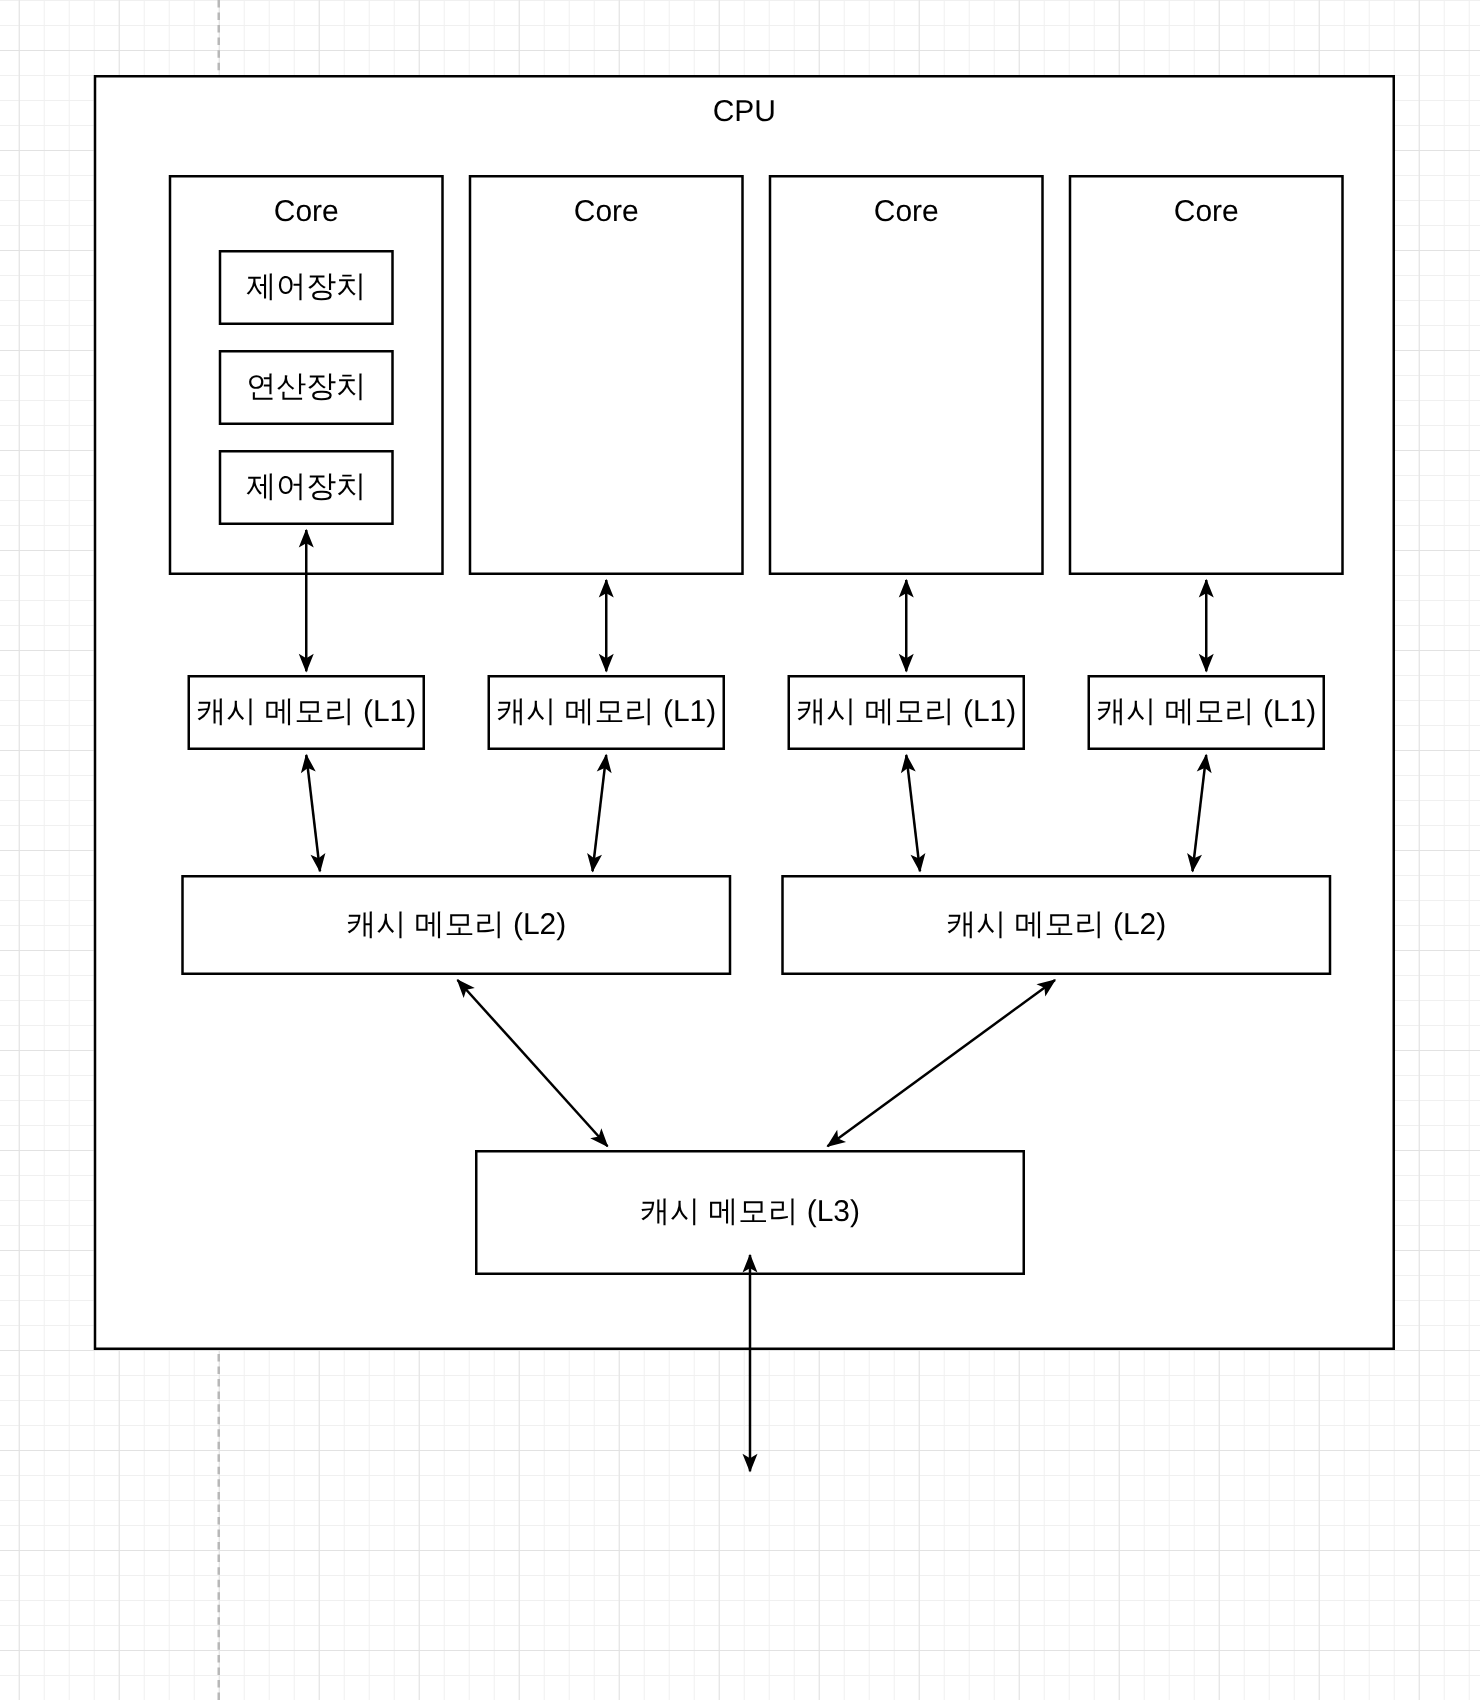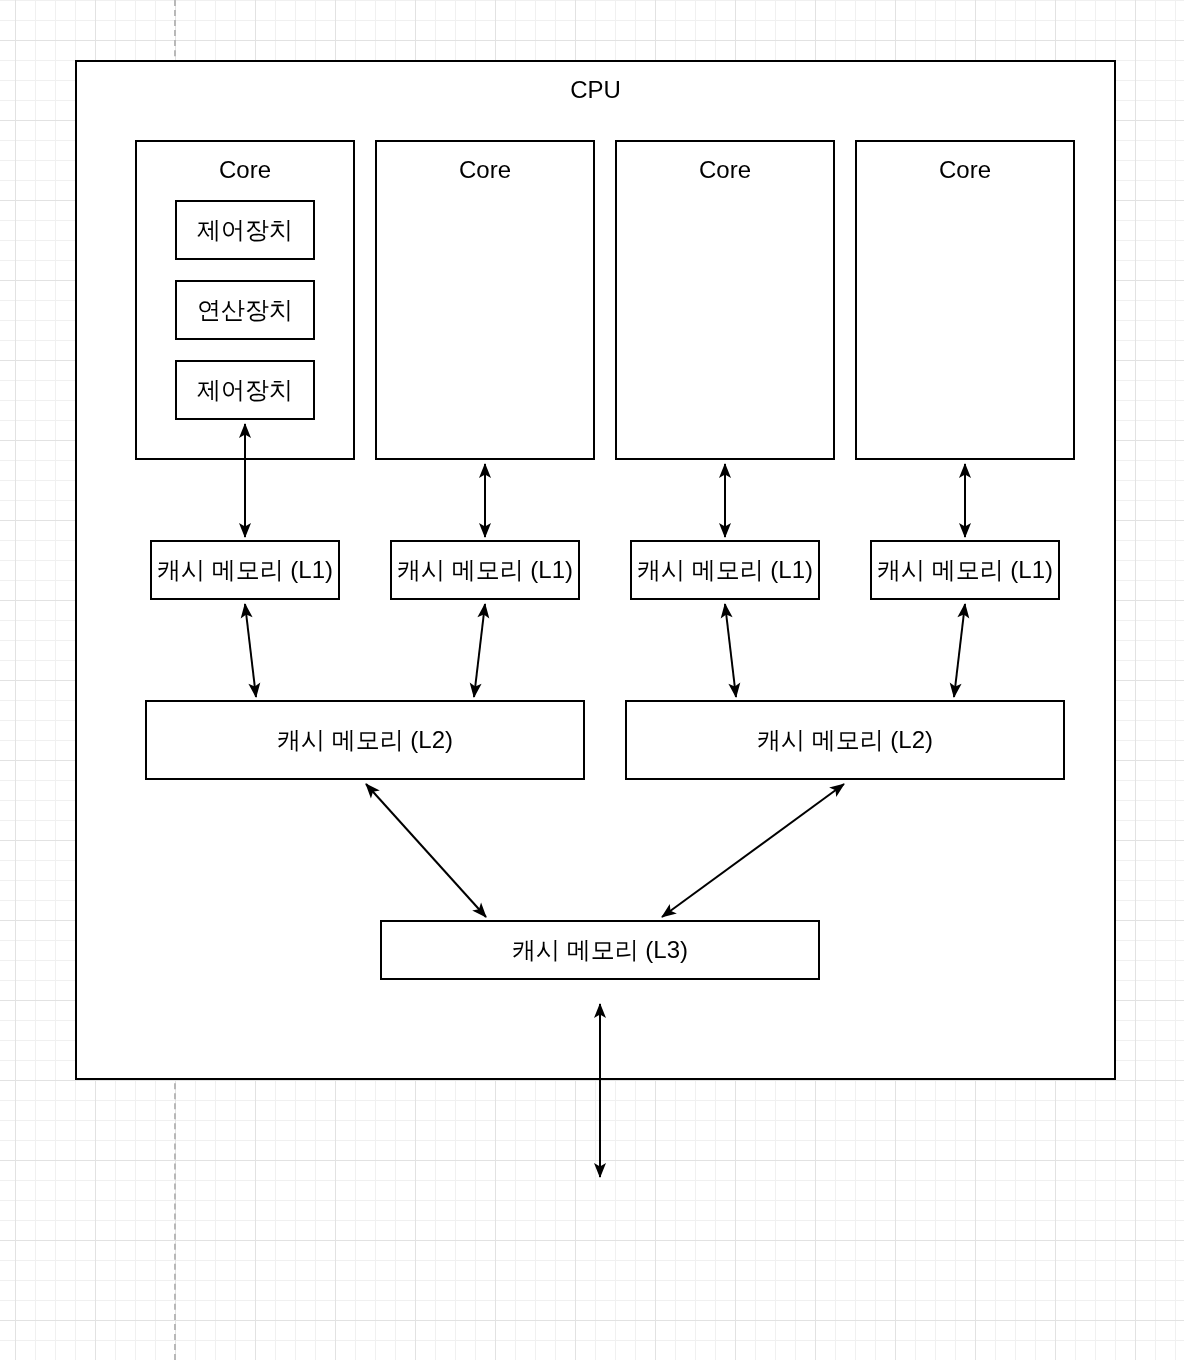--- a/index.html
+++ b/index.html
@@ -100,21 +100,21 @@
     <span>캐시 메모리 (L1)</span>
   </div>
 
   <div class="node center" style="left:145px;top:700px;width:440px;height:80px;">
     <span>캐시 메모리 (L2)</span>
   </div>
   <div class="node center" style="left:625px;top:700px;width:440px;height:80px;">
     <span>캐시 메모리 (L2)</span>
   </div>
 
-  <div class="node center" style="left:380px;top:920px;width:440px;height:60px;">
+  <div class="node center" style="left:380px;top:920px;width:440px;height:100px;">
     <span>캐시 메모리 (L3)</span>
   </div>
 
 
   <svg class="arrows" viewBox="0 0 1184 1360">
     <defs>
       <marker id="ah" markerWidth="20" markerHeight="16" refX="15" refY="7" orient="auto-start-reverse" markerUnits="userSpaceOnUse">
         <path d="M1,1 L16,7 L1,13 L4.5,7 Z" fill="#000"></path>
       </marker>
     </defs>

